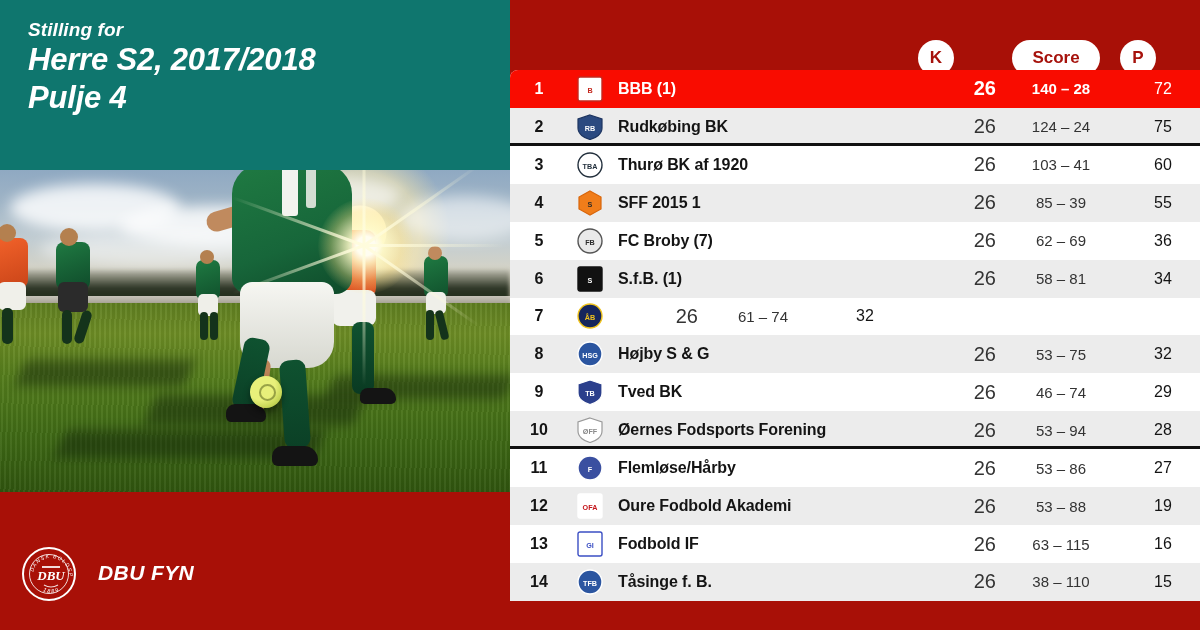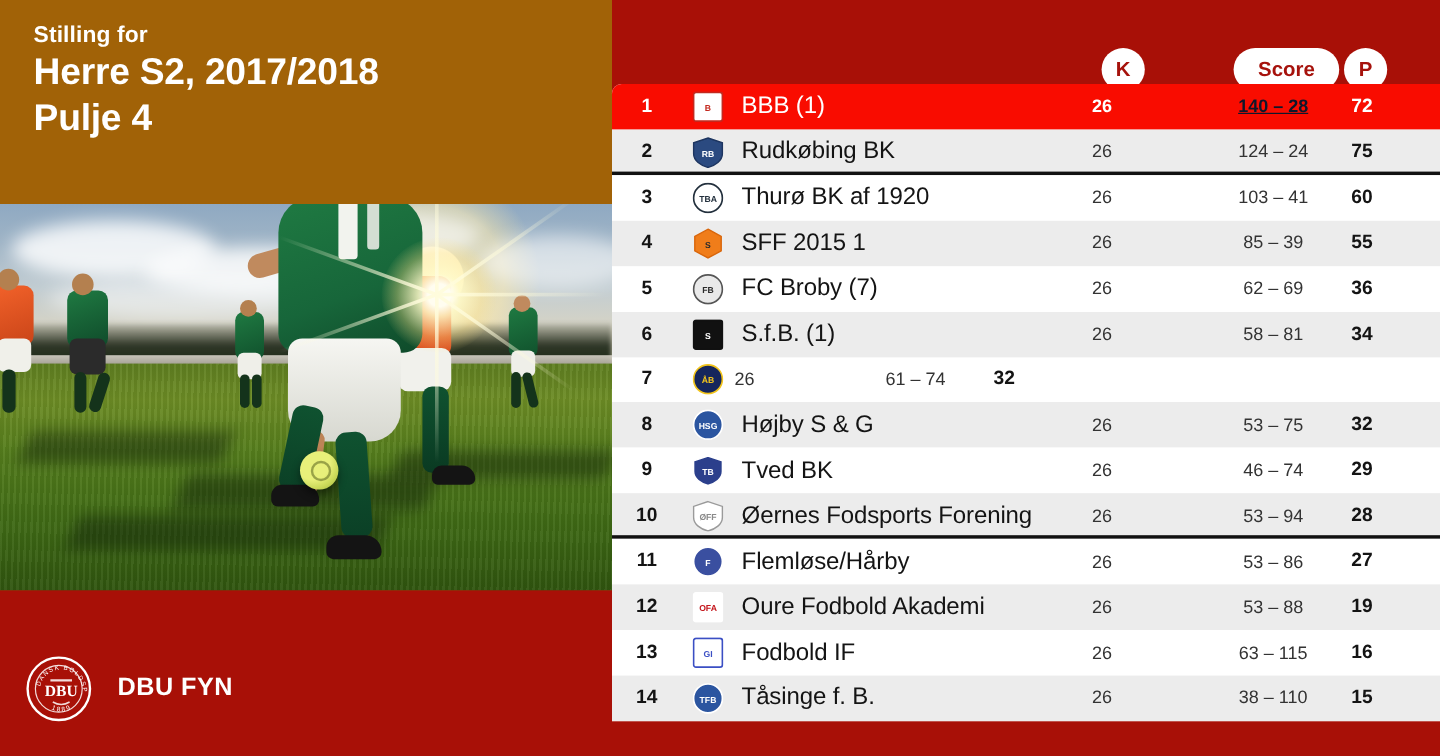--- a/index.html
+++ b/index.html
@@ -6,21 +6,21 @@
   body{
     width:1200px;height:630px;
     background:#b51008;
     font-family:"Liberation Sans",sans-serif;
     overflow:hidden;
     position:relative;
   }
   #stage{position:absolute;left:0;top:0;width:1200px;height:630px;background:#a81007;overflow:hidden;}
 
   
-  .left-panel{position:absolute;left:0;top:0;width:510px;height:630px;background:#a16207;}
+  .left-panel{position:absolute;left:0;top:0;width:510px;height:630px;background:#0f766e;font-style:italic;}
   .title-block{position:absolute;left:28px;top:20px;width:460px;color:#fff;}
   .kicker{font-size:19px;font-weight:bold;letter-spacing:.1px;line-height:1.1;}
   .headline{font-size:31px;font-weight:bold;line-height:1.22;margin-top:0;letter-spacing:-.2px;}
   .headline .l2{display:block;}
 
   
   .photo{position:absolute;left:0;top:170px;width:510px;height:322px;overflow:hidden;background:#2b4a12;}
   .sky{position:absolute;left:0;top:0;width:510px;height:135px;
     background:
       radial-gradient(circle at 360px 62px, rgba(255,246,205,.98) 0 26px, rgba(255,235,170,.55) 27px 60px, rgba(255,228,160,0) 90px),
@@ -84,39 +84,39 @@
   .seal-inner{position:absolute;left:5px;top:5px;right:5px;bottom:5px;border-radius:50%;border:1px solid rgba(255,255,255,.85);}
   .seal svg{position:absolute;left:0;top:0;}
   .brand{position:absolute;left:98px;top:561px;color:#fff;font-size:21px;font-weight:bold;letter-spacing:.4px;}
 
   
   .table-wrap{position:absolute;left:510px;top:70px;width:690px;height:531px;
     background:#fff;border-radius:8px 0 0 0;overflow:hidden;}
   .hdr{position:absolute;left:510px;top:0;width:690px;height:70px;}
   .pill{position:absolute;background:#fff;color:#a6120c;font-weight:bold;display:flex;align-items:center;justify-content:center;}
   .pill-k{left:408px;top:40px;width:36px;height:36px;border-radius:50%;font-size:17px;}
-  .pill-s{left:518px;top:40px;width:88px;height:36px;border-radius:18px;font-size:17px;}
+  .pill-s{left:502px;top:40px;width:88px;height:36px;border-radius:18px;font-size:17px;}
   .pill-p{left:610px;top:40px;width:36px;height:36px;border-radius:50%;font-size:17px;}
 
   .row{position:relative;height:37.93px;display:flex;align-items:center;box-sizing:border-box;}
   .row.odd{background:#fff;}
   .row.even{background:#ececec;}
   .row.lead{background:#f90c00;color:#fff;}
   .row.sep:after{content:"";position:absolute;left:0;bottom:0;width:100%;height:3px;background:#111;}
   .c-pos{width:58px;text-align:center;font-size:16px;font-weight:bold;color:#141414;flex:none;}
   .row.lead .c-pos{color:#fff;}
   .c-logo{width:44px;flex:none;display:flex;align-items:center;justify-content:center;}
   .c-logo .lg{width:26px;height:26px;display:block;}
-  .c-team{flex:1;font-size:20px;font-weight:normal;color:#141414;padding-left:6px;letter-spacing:-.1px;}
+  .c-team{flex:1;font-size:16px;font-weight:bold;color:#141414;padding-left:6px;letter-spacing:-.1px;}
   .row.lead .c-team{color:#fff;}
-  .c-k{width:86px;text-align:left;font-size:15px;color:#333;flex:none;}
+  .c-k{width:86px;text-align:right;font-size:20px;color:#333;flex:none;}
   .row.lead .c-k{color:#fff;font-weight:bold;}
   .c-score{width:130px;text-align:center;font-size:15px;color:#333;flex:none;}
-  .row.lead .c-score{color:#0f172a;font-weight:bold;text-decoration:underline;}
-  .c-pts{width:74px;text-align:left;font-size:16px;font-weight:bold;color:#141414;flex:none;}
+  .row.lead .c-score{color:#ffffff;font-weight:bold;}
+  .c-pts{width:74px;text-align:center;font-size:16px;font-weight:normal;color:#141414;flex:none;}
   .row.lead .c-pts{color:#fff;}
 </style>
 </head>
 <body>
 
 <div id="stage">
 
   <div class="left-panel">
     <div class="title-block">
       <div class="kicker">Stilling for</div>

